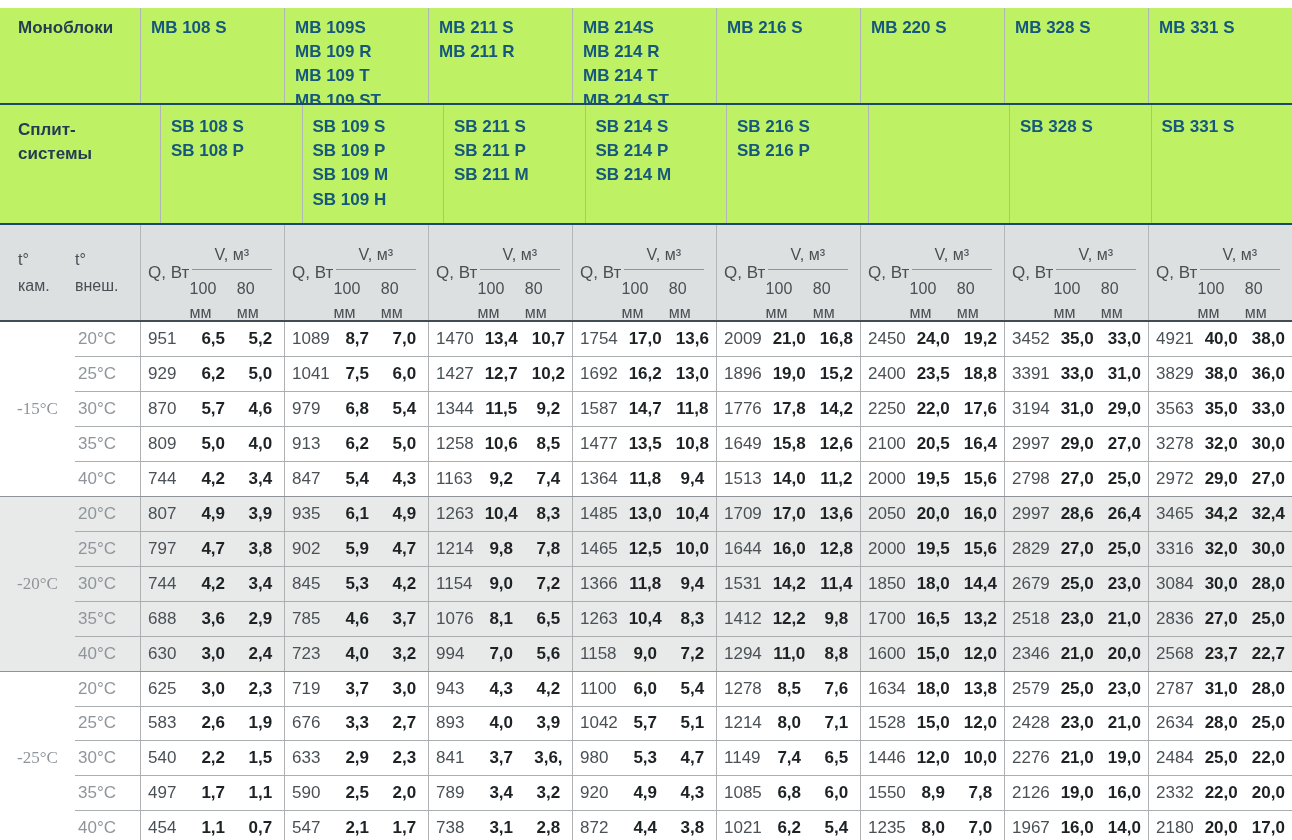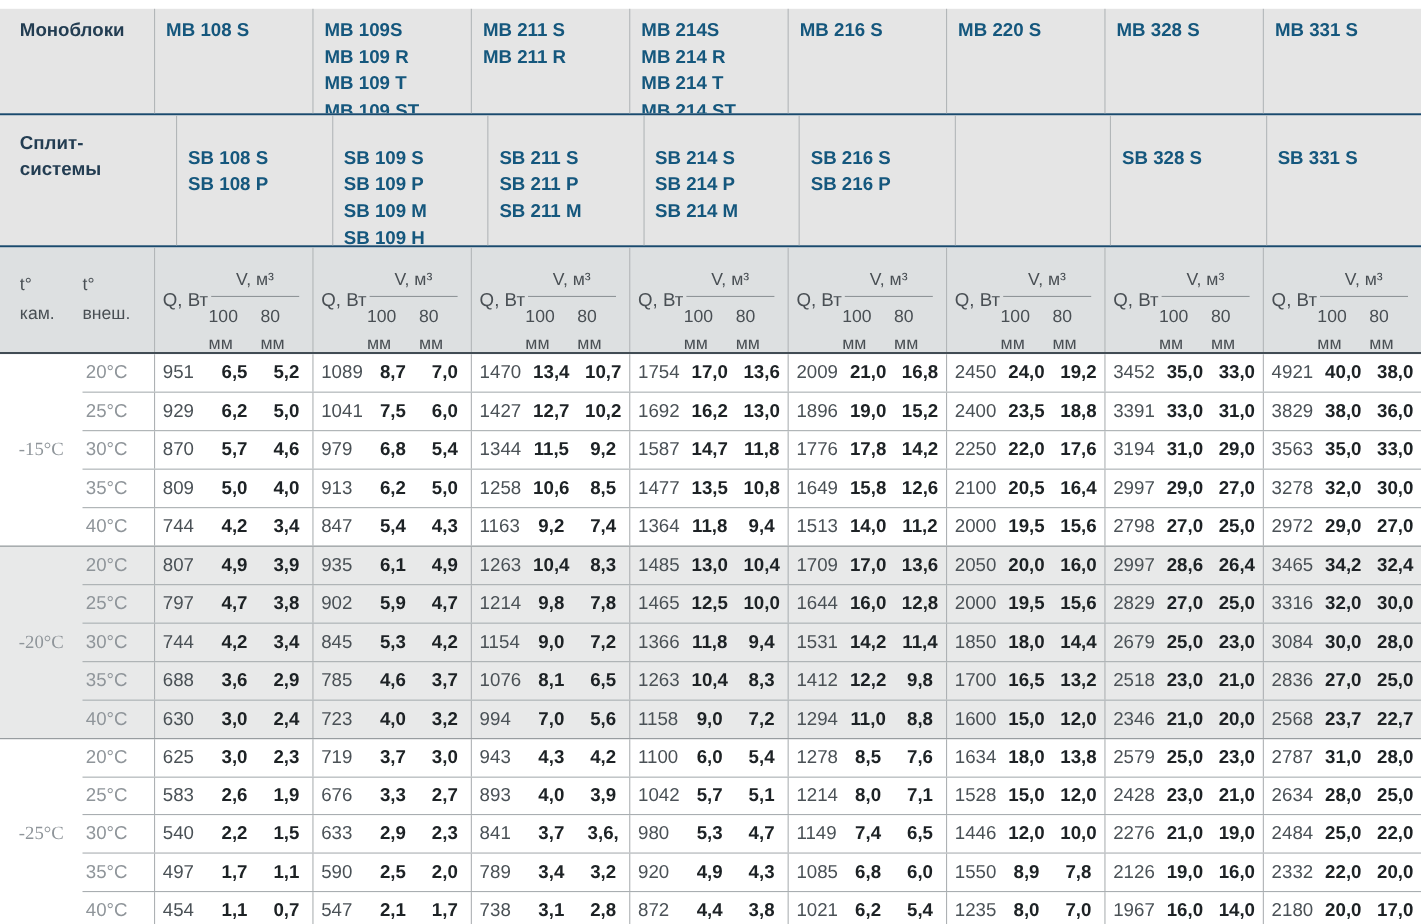--- a/index.html
+++ b/index.html
@@ -2,32 +2,32 @@
 <html><head>
 <meta charset="utf-8">
 <style>
   html,body{margin:0;padding:0;background:#ffffff;}
   body{width:1292px;height:840px;overflow:hidden;
        font-family:"Liberation Sans","DejaVu Sans",sans-serif;
        -webkit-font-smoothing:antialiased;}
   .tbl{margin-top:8px;width:1292px;}
 
   
-  .hrow{display:flex;box-sizing:border-box;background:#e5e5e5;}
+  .hrow{display:flex;box-sizing:border-box;background:#bef264;}
   .r1{height:97px;border-bottom:2px solid #1a4a6e;}
   .r2{height:120px;border-bottom:2px solid #1a4a6e;gap:20px;}
   .r3{height:97px;border-bottom:2px solid #414c54;background:#dde0e1;}
   .label-cell{width:140px;box-sizing:border-box;padding:8px 0 0 18px;
               font-size:17px;font-weight:bold;color:#233d52;line-height:24px;}
   .r2 .label-cell{padding-top:13px;}
   .groups{flex:1;display:flex;}
   .hgroup{flex:1;box-sizing:border-box;border-left:1px solid #b2b6b8;
           padding:8px 0 0 10px;font-size:17px;font-weight:bold;color:#15577d;
           line-height:24.2px;overflow:hidden;}
-  .r2 .hgroup{padding-top:27px;}
+  .r2 .hgroup{padding-top:10px;}
   .mline{white-space:nowrap;}
 
   
   .tcol-h{box-sizing:border-box;display:flex;flex-direction:column;
           justify-content:center;font-size:16px;color:#494f54;line-height:26px;}
   .tcam-h{width:75px;padding-left:18px;}
   .text-h{width:65px;}
   .ugroup{flex:1;display:flex;box-sizing:border-box;border-left:1px solid #b2b6b8;}
   .uq{width:34%;box-sizing:border-box;display:flex;align-items:center;
       padding-left:7px;font-size:17px;color:#494f54;white-space:nowrap;}

